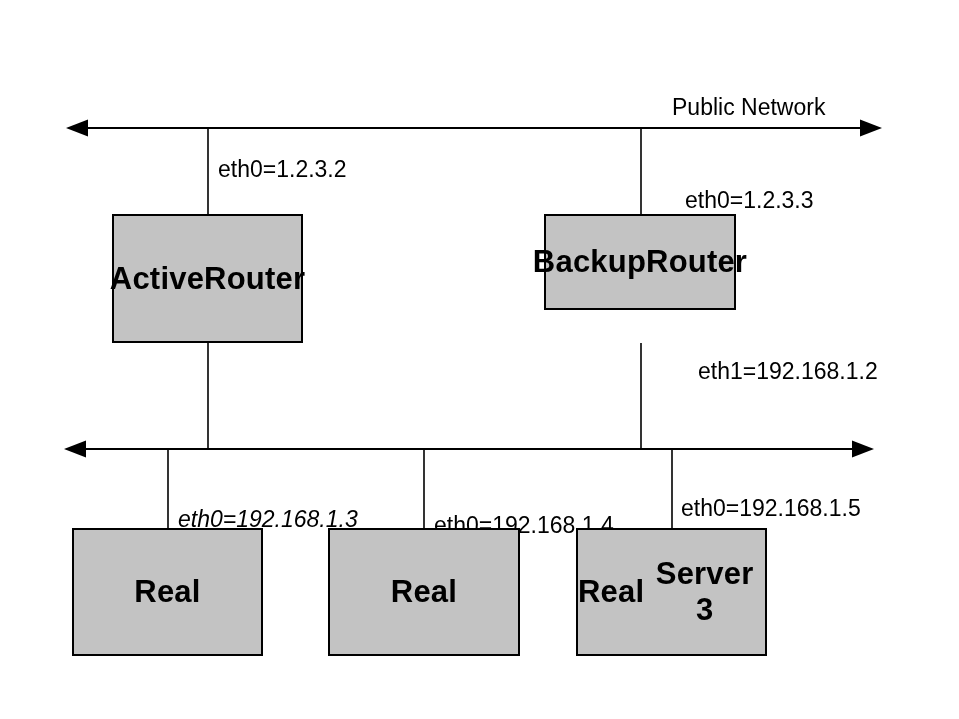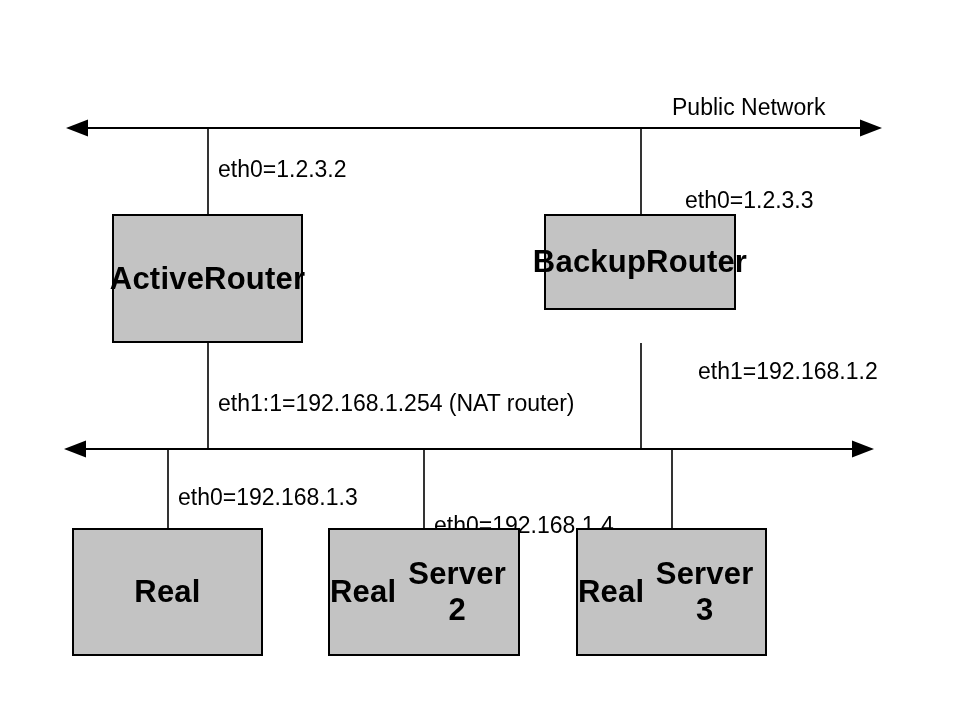--- a/index.html
+++ b/index.html
@@ -65,21 +65,21 @@
     line-height: 26px;
     font-weight: normal;
     white-space: nowrap;
   }
   .lbl-eth0-active-1   { left: 218px; top: 156px; }
   .lbl-eth0-active-2   { left: 218px; top: 187px; }
   .lbl-eth0-backup     { left: 654px; top: 187px; margin-left: 31px; }
   .lbl-eth1-active-1   { left: 218px; top: 358px; }
   .lbl-eth1-active-2   { left: 218px; top: 390px; }
   .lbl-eth1-backup     { left: 660px; top: 358px; margin-left: 38px; }
-  .lbl-eth0-rs1        { left: 178px; top: 484px; }
+  .lbl-eth0-rs1        { left: 178px; top: 506px; font-style: italic; }
   .lbl-eth0-rs2        { left: 434px; top: 512px; }
   .lbl-eth0-rs3        { left: 681px; top: 495px; }
   .lbl-public-network  { left: 672px; top: 94px;  }
   .lbl-private-network { left: 683px; top: 415px; }
 </style>
 </head>
 <body>
 
 <div class="canvas">
 
@@ -99,38 +99,37 @@
     <line class="drop" x1="641" y1="343" x2="641" y2="449"></line>
     <line class="drop" x1="168" y1="449" x2="168" y2="528"></line>
     <line class="drop" x1="424" y1="449" x2="424" y2="528"></line>
     <line class="drop" x1="672" y1="449" x2="672" y2="528"></line>
   </svg>
 
   <div class="net-title lbl-public-network">Public Network</div>
 
   <div class="eth-label lbl-eth0-active-1">eth0=1.2.3.2</div>
   <div class="eth-label lbl-eth0-backup">eth0=1.2.3.3</div>
-  <div class="eth-label lbl-eth1-active-2">eth1:1=192.168.1.254 (NAT router)</div>
   <div class="eth-label lbl-eth1-backup">eth1=192.168.1.2</div>
   <div class="eth-label lbl-eth0-rs1">eth0=192.168.1.3</div>
   <div class="eth-label lbl-eth0-rs2">eth0=192.168.1.4</div>
+  <div class="eth-label lbl-eth0-rs3">eth0=192.168.1.5</div>
 
   <div class="node node-active-router">
     <span>Active</span>
     <span>Router</span>
   </div>
   <div class="node node-backup-router">
     <span>Backup</span>
     <span>Router</span>
   </div>
   <div class="node node-real-server-1">
     <span>Real</span>
   </div>
   <div class="node node-real-server-2">
     <span>Real</span>
-    <span>Server 2</span>
   </div>
   <div class="node node-real-server-3">
     <span>Real</span>
     <span>Server 3</span>
   </div>
 
 </div>
 
 </body></html>

